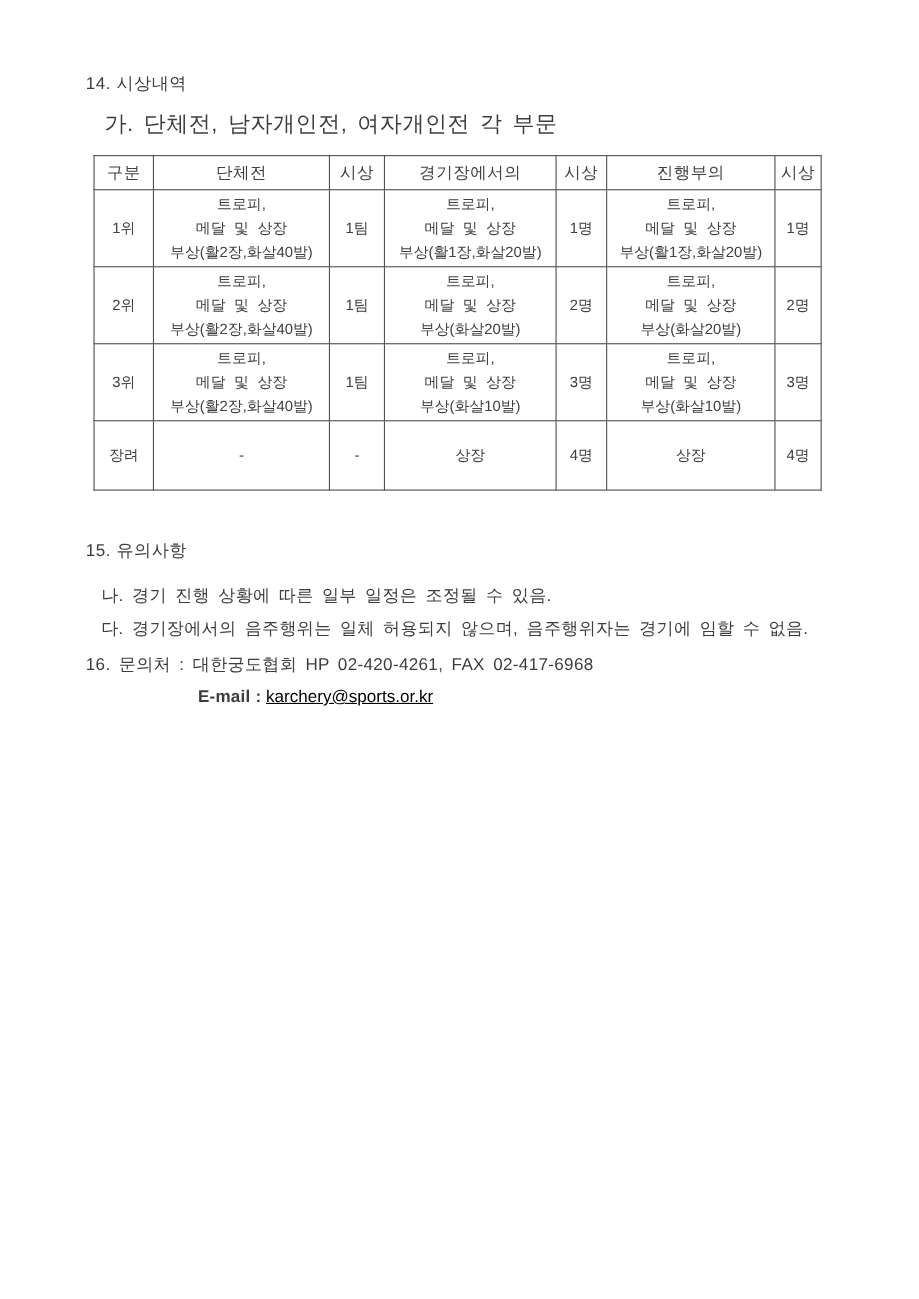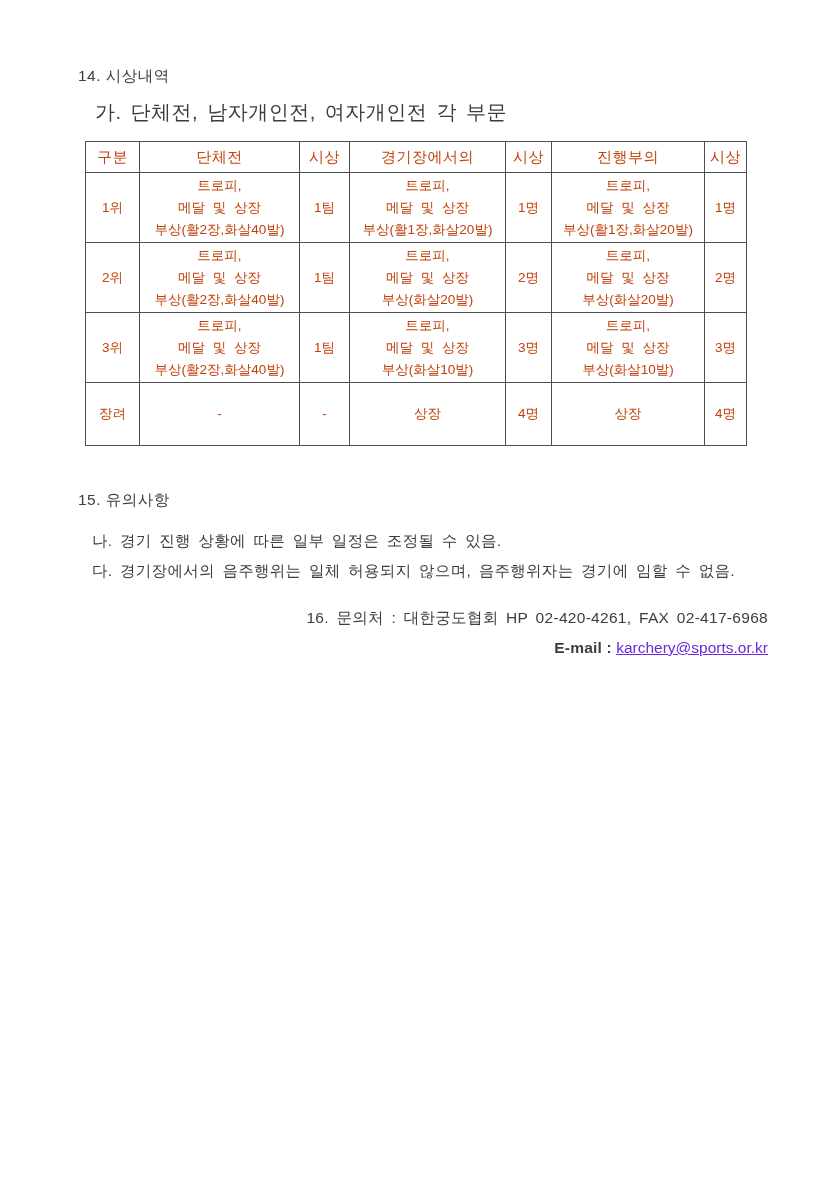--- a/index.html
+++ b/index.html
@@ -21,43 +21,43 @@
     border-collapse:collapse;
     table-layout:fixed;
     width:661px;
     margin:15px 0 0 7px;
   }
   table.awards th, table.awards td {
     border:1px solid #4f4f4f;
     text-align:center;
     vertical-align:middle;
     font-weight:normal;
-    color:#c2410c;
+    color:#404040;
   }
   table.awards th { height:31px; font-size:15px; letter-spacing:0.5px; }
   table.awards td { font-size:13.5px; line-height:22px; word-spacing:4px; }
   tr.r-normal { height:70px; }
   tr.r-last   { height:63px; }
   .prize-cell { white-space:pre-line; }
 
   .notes { margin-top:44px; }
   .notes .sec-title { margin-bottom:20px; }
   .note-line {
     font-size:15.5px;
     margin:9px 0 0 14px;
     letter-spacing:0.3px;
     word-spacing:3px;
     white-space:nowrap;
   }
 
-  .contact { margin-top:26px;text-align:right; }
+  .contact { margin-top:12px; }
   .contact-line { font-size:15.5px; letter-spacing:0.3px; word-spacing:3px; }
   .email-line { margin:10px 0 0 102px; font-size:15.5px; }
   .email-label { font-weight:bold; letter-spacing:0.2px; }
-  .email-link { color:#6d28d9; text-decoration:underline; cursor:pointer; }
+  .email-link { color:#000000; text-decoration:underline; cursor:pointer; }
 
   .footer {
     position:absolute; left:0; top:1096px; width:100%;
     text-align:center; font-size:14px; color:#3d3d3d; letter-spacing:2px;
   }
 </style>
 </head>
 <body>
 
 <div class="page">

